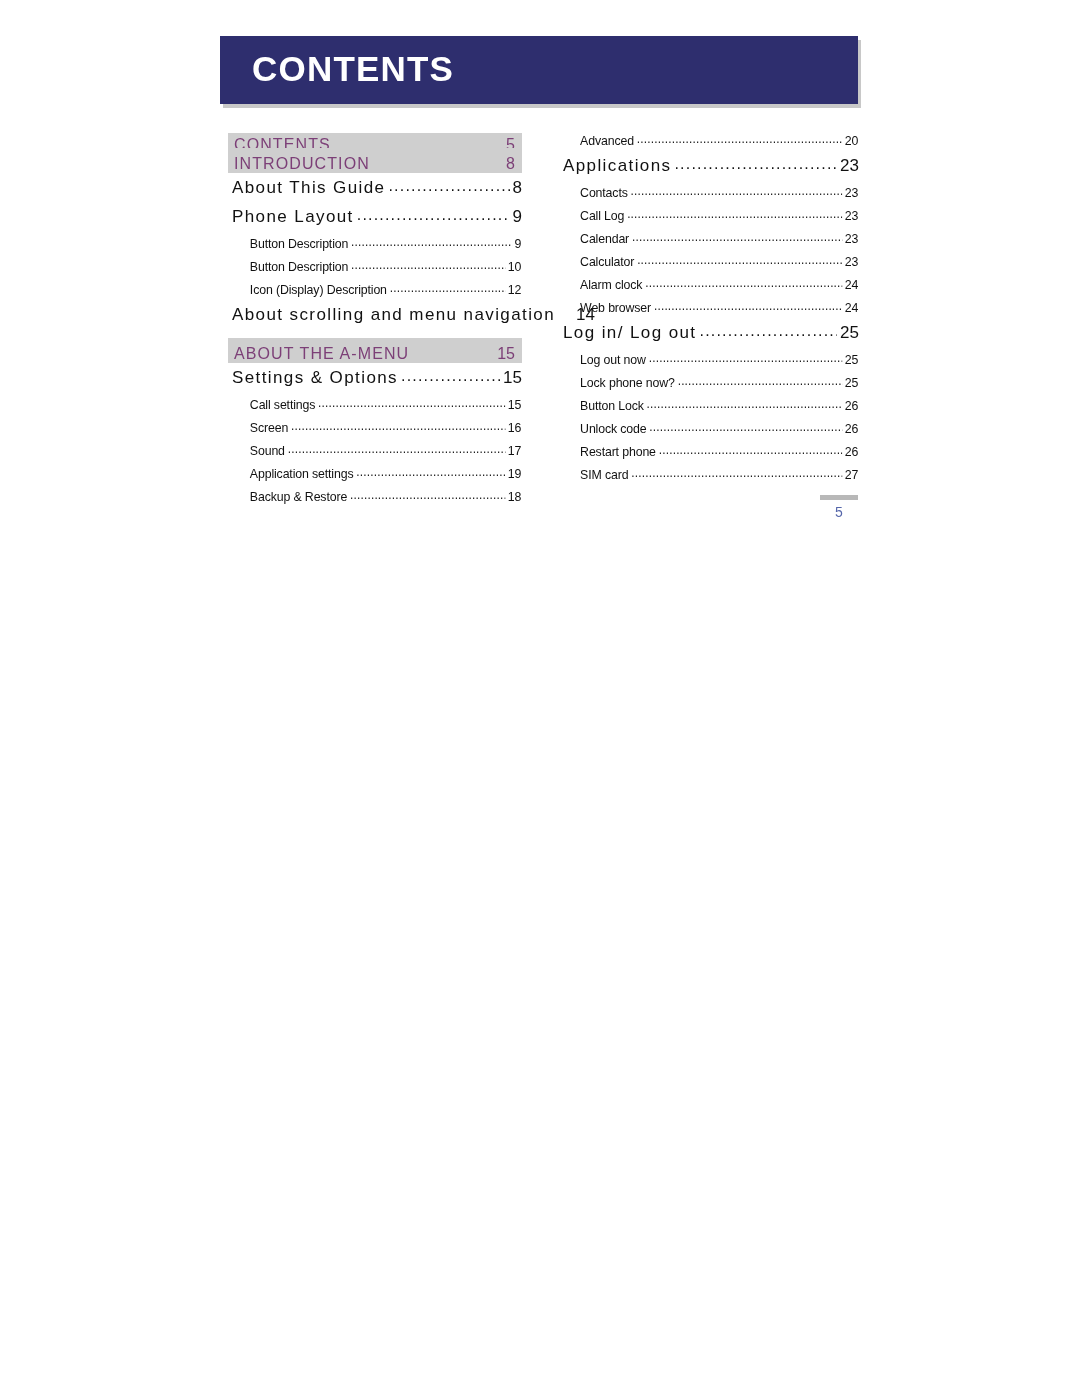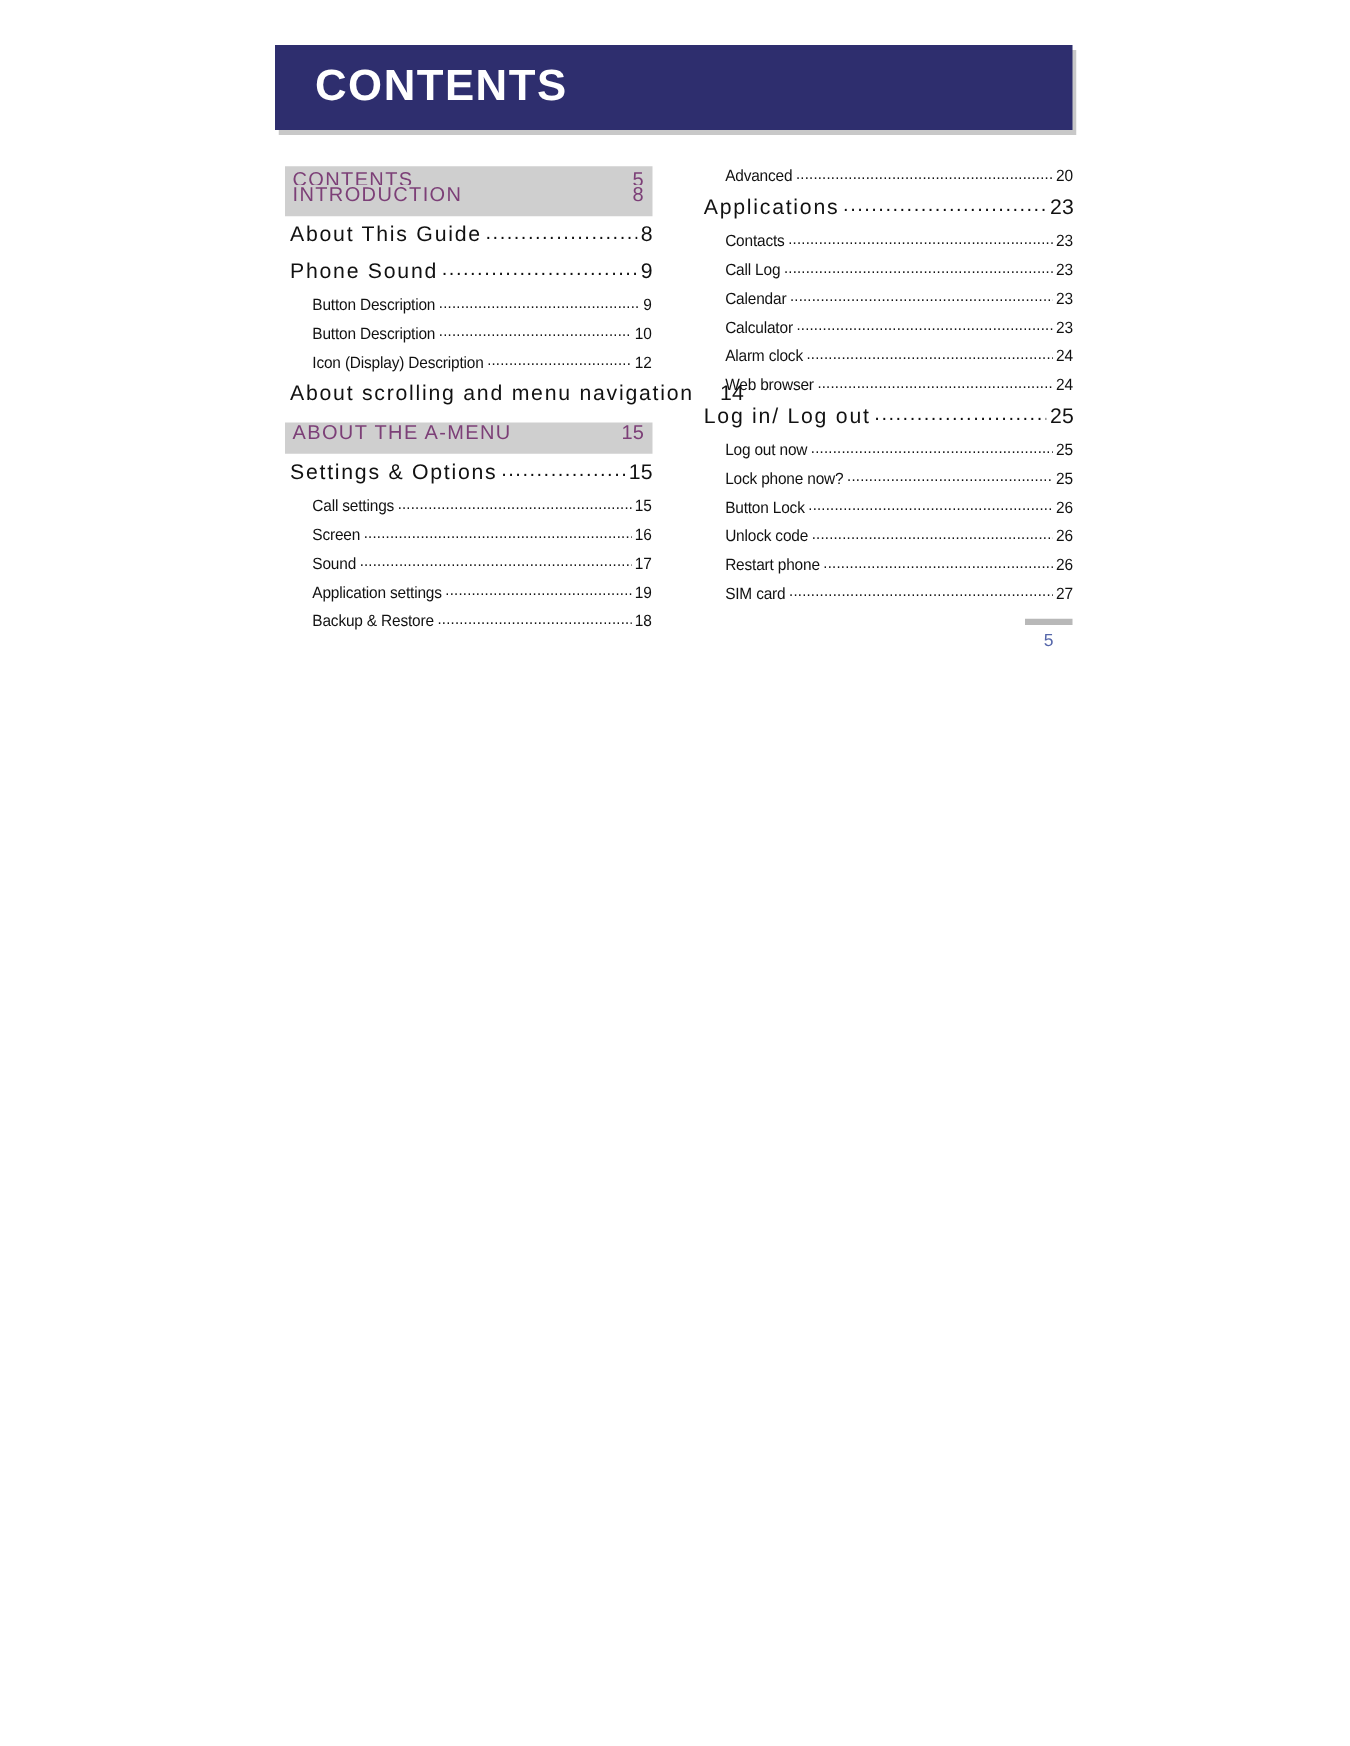--- a/index.html
+++ b/index.html
@@ -59,21 +59,21 @@
   .col-left  { left: 228px; width: 294px; }
   .col-right { left: 563px; width: 296px; }
 
   
   .band {
     position: relative;
     background: #cfcfcf;
     color: #7c3f77;
     height: 25px;
     display: flex;
-    align-items: flex-start;
+    align-items: flex-end;
     justify-content: space-between;
     padding: 0 7px 0 6px;
     box-sizing: border-box;
     font-size: 16px;
     letter-spacing: 1.1px;
     overflow: hidden;
   }
   .band.clipped {
     height: 15px;
     align-items: flex-end;
@@ -175,21 +175,21 @@
 
   <div style="height:5px"></div>
 
   <div class="row lvl1">
     <span class="txt">About This Guide</span>
     <span class="dots">......................................................................</span>
     <span class="pg">8</span>
   </div>
 
   <div class="row lvl1">
-    <span class="txt">Phone Sound</span>
+    <span class="txt">Phone Layout</span>
     <span class="dots">......................................................................</span>
     <span class="pg">9</span>
   </div>
 
   <div class="row lvl2">
     <span class="txt">Button Description</span>
     <span class="dots">......................................................................</span>
     <span class="pg">9</span>
   </div>
 

